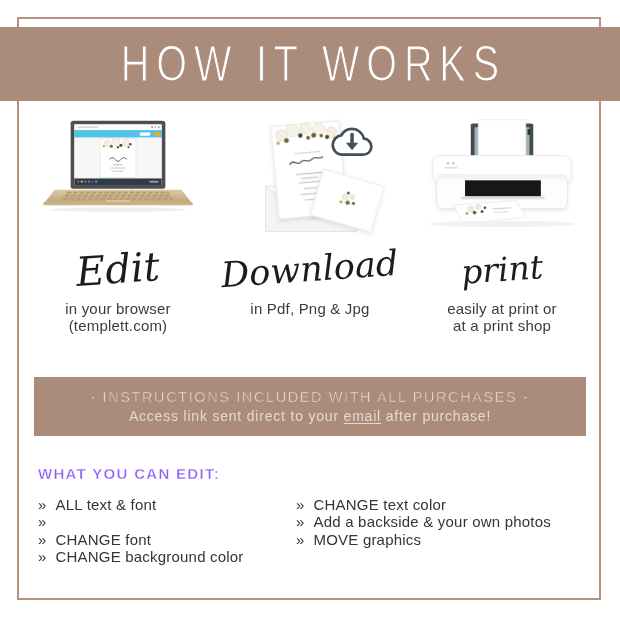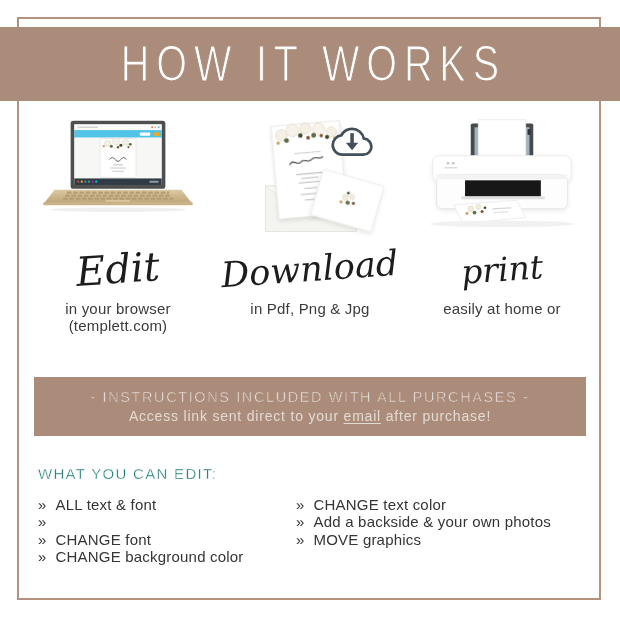--- a/index.html
+++ b/index.html
@@ -40,21 +40,21 @@
   }
   .info-line1{
     color:#ffffff;font-size:14.5px;letter-spacing:1.6px;white-space:nowrap;
     -webkit-text-stroke:0.7px #ab8c7a;
   }
   .info-line2{color:rgba(255,255,255,0.68);font-size:14px;letter-spacing:0.8px;white-space:nowrap;}
   .email-link{text-decoration:underline;text-underline-offset:2px;}
   
   .edit-section{position:absolute;left:38px;top:465px;width:562px;}
   .edit-section h2{
-    margin:0 4px 14px 0;font-size:15px;font-weight:400;letter-spacing:1.3px;color:#0f766e;
+    margin:0 4px 14px 0;font-size:15px;font-weight:700;letter-spacing:1.3px;color:#8b5cf6;
     text-decoration:underline;text-underline-offset:4px;-webkit-text-stroke:0.4px #ffffff;
   }
   .edit-cols{display:flex;}
   .edit-cols ul{list-style:none;margin:0;padding:0;}
   .col-left{width:258px;}
   .edit-cols li{
     display:flex;gap:9px;font-size:15px;line-height:17.3px;color:#353535;letter-spacing:0.2px;
     white-space:nowrap;
   }
   .bullet-mark{color:#353535;}
@@ -215,21 +215,22 @@
           <circle cx="58" cy="101" r="1.5" fill="#c9a25e"></circle>
             <circle cx="77" cy="95" r="1.4" fill="#3c4d2c"></circle>
           <rect x="85" y="95" width="20" height="1.2" fill="#d6d6d6" transform="rotate(-3 95 96)"></rect>
           <rect x="86" y="99" width="16" height="1.2" fill="#dddddd" transform="rotate(-3 94 100)"></rect>
         </g>
         <ellipse cx="95" cy="112" rx="76" ry="3.4" fill="#f1f1f1"></ellipse>
       </svg>
     </div>
     <div class="script-label script-sm">print</div>
     <div class="caption">
-      <div>easily at home or</div>
+      <div>easily at print or</div>
+      <div>at a print shop</div>
     </div>
   </div>
 
 </section>
 
 <section class="info-banner">
   <div class="info-line1">- INSTRUCTIONS INCLUDED WITH ALL PURCHASES -</div>
   <div class="info-line2"><span>Access link sent direct to your </span><span class="email-link">email</span><span> after purchase!</span></div>
 </section>
 

